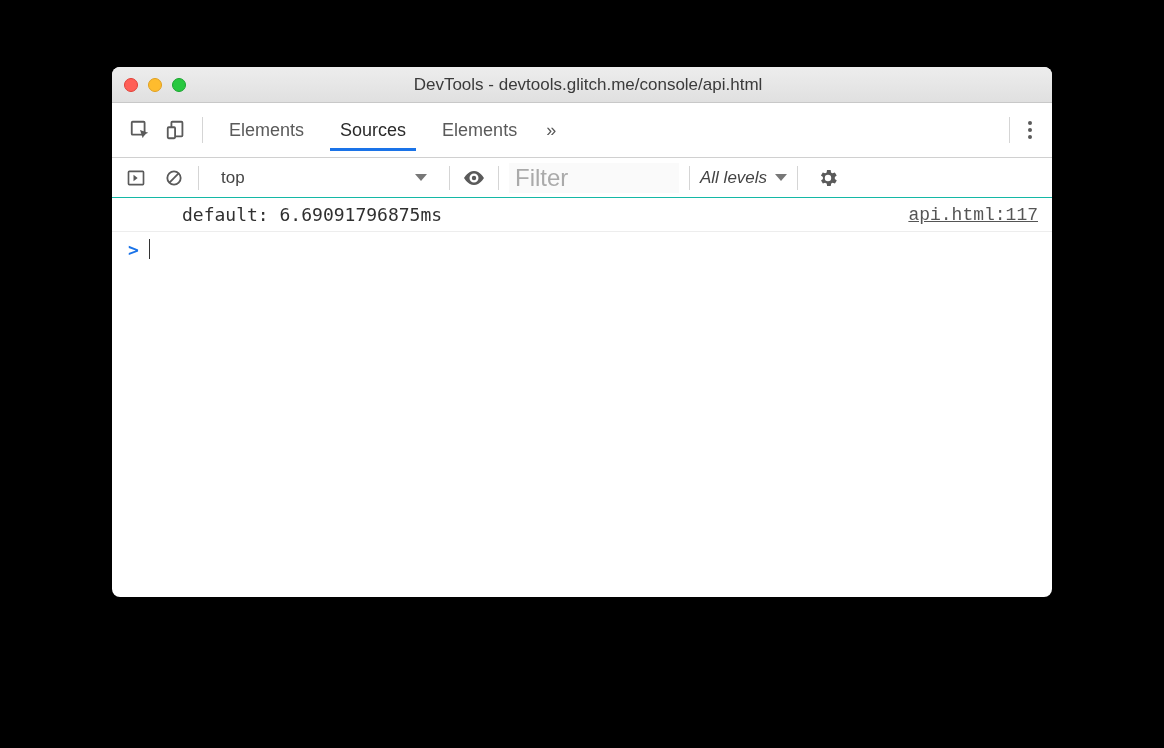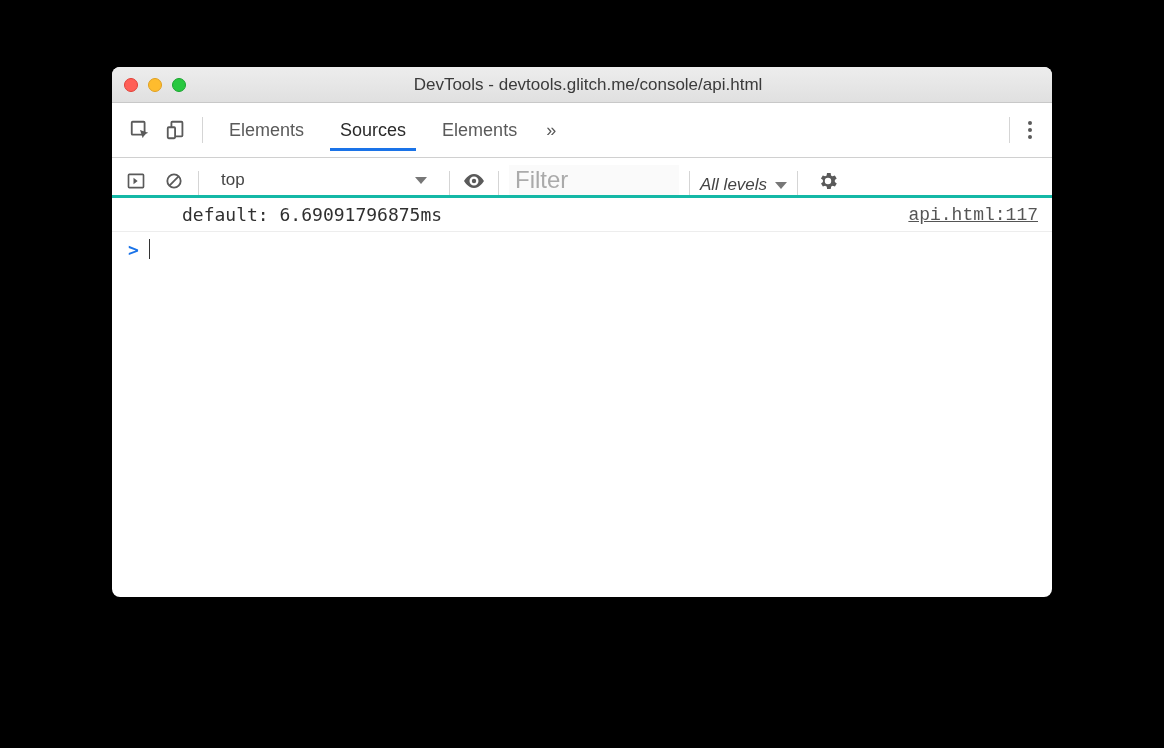--- a/index.html
+++ b/index.html
@@ -110,22 +110,22 @@
     justify-content: center;
     color: #5a5a5a;
   }
   .kebab-dots { display:flex; flex-direction:column; gap:3px; }
   .kebab-dots span { width:4px; height:4px; background:#5a5a5a; border-radius:50%; }
 
   
   .toolbar {
     height: 40px;
     display: flex;
-    align-items: flex-end;
-    border-bottom: 3px solid #14b8a6;
+    align-items: center;
+    border-bottom: 1px solid #14b8a6;
     padding: 0 10px;
     gap: 10px;
     flex-shrink: 0;
     font-size: 17px;
     color: #5a5a5a;
   }
   .tb-btn {
     width: 28px; height: 28px;
     display:flex; align-items:center; justify-content:center;
   }

